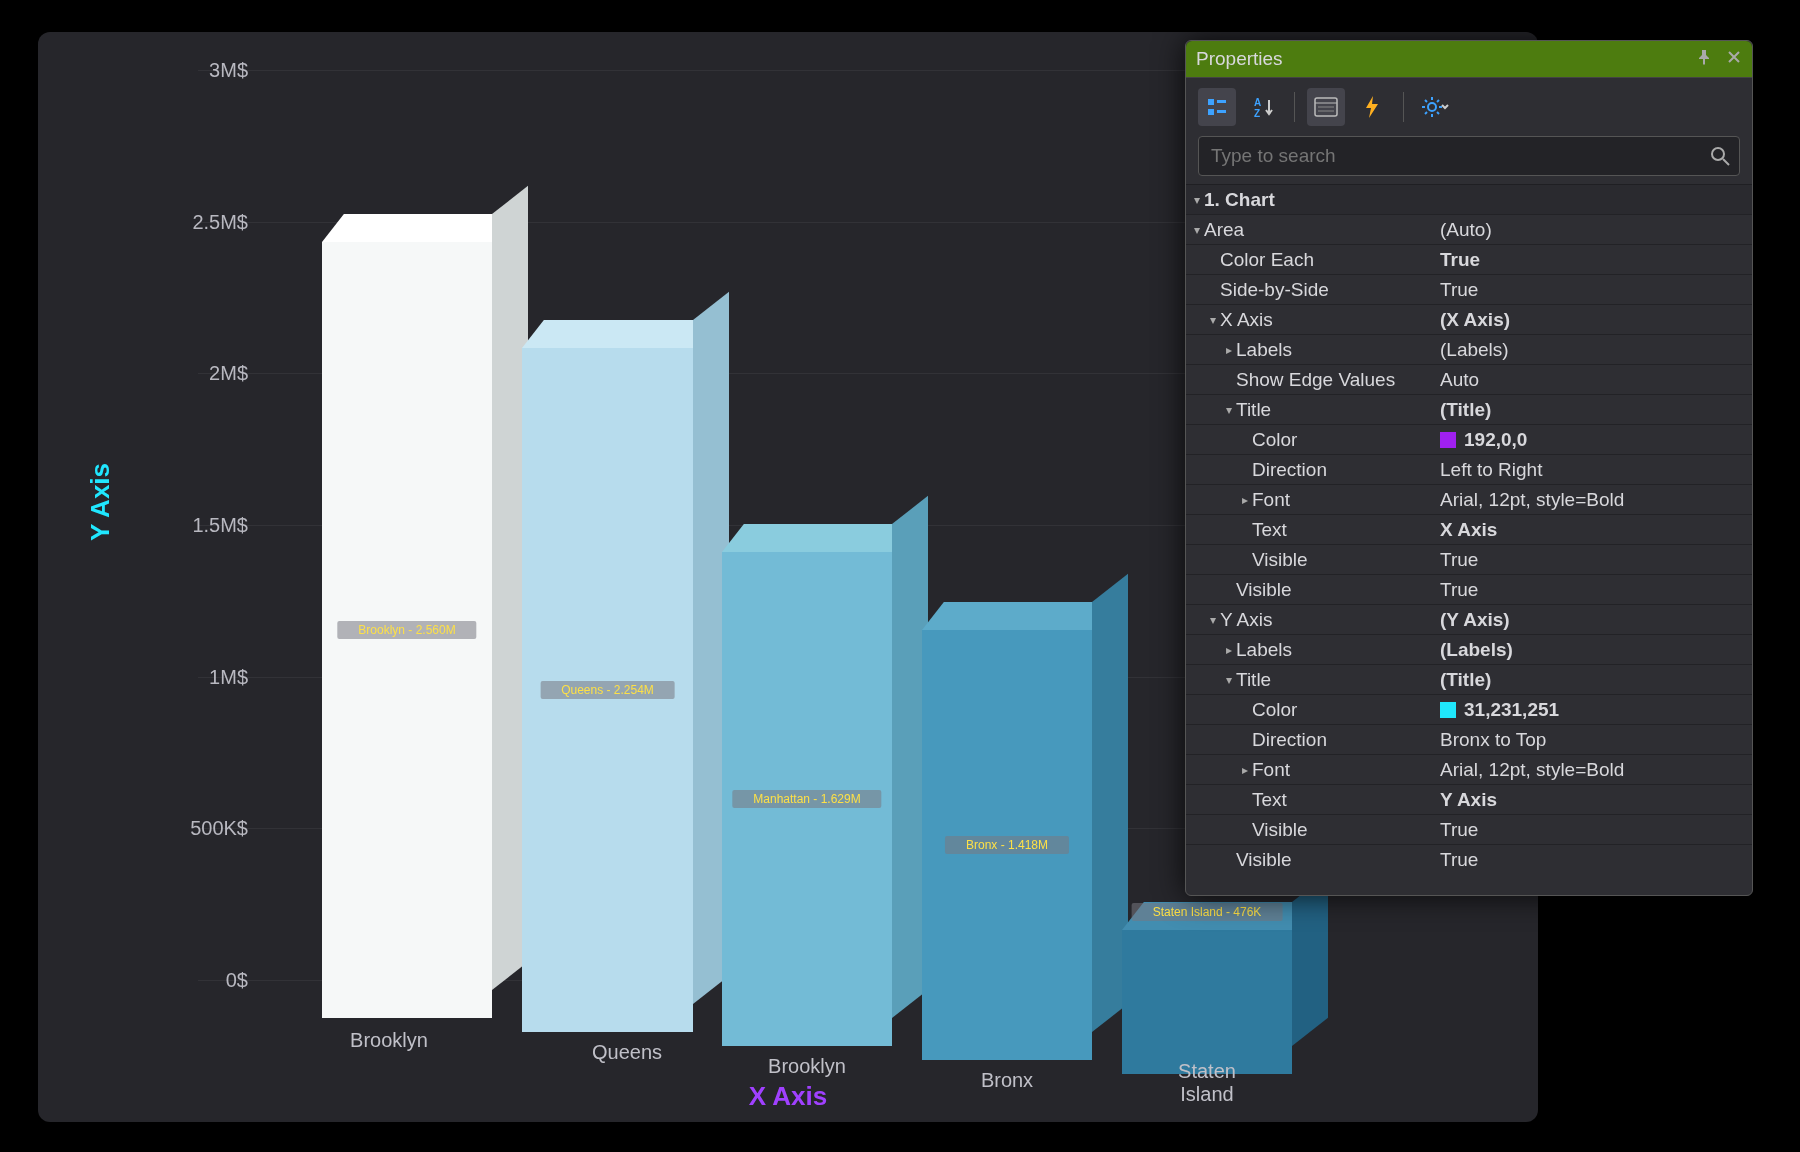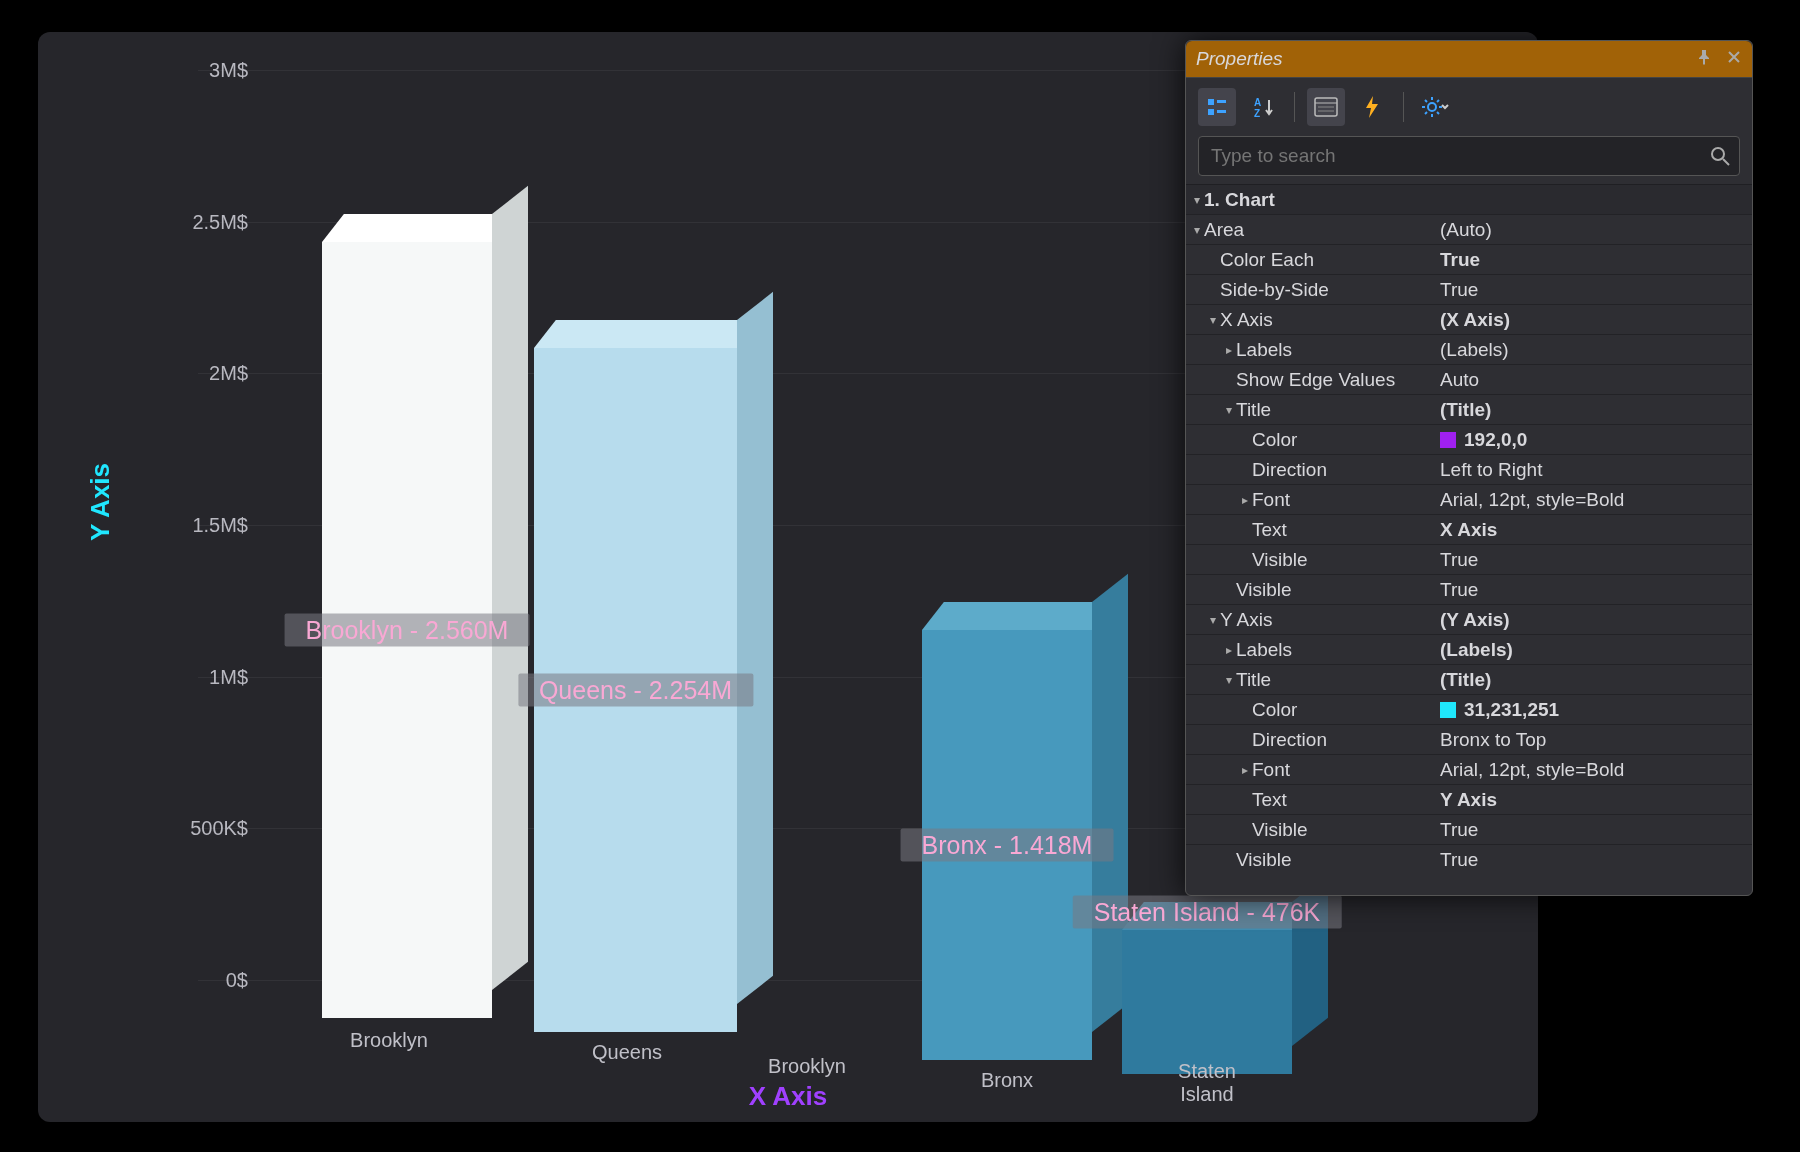--- a/index.html
+++ b/index.html
@@ -7,26 +7,26 @@
   .grid{position:absolute;left:160px;top:38px;width:1010px;height:910px;}
   .grid .hline{position:absolute;left:0;width:100%;height:1px;background:rgba(255,255,255,.06);}
   .ytick{position:absolute;left:-60px;width:110px;text-align:right;color:#b8b8c0;font-size:20px;transform:translateY(-50%);}
   .yaxis-title{position:absolute;left:62px;top:470px;transform:translate(-50%,-50%) rotate(-90deg);color:#20e7ff;font-weight:bold;font-size:26px;}
   .xaxis-title{position:absolute;left:0;right:0;bottom:10px;text-align:center;color:#a040ff;font-weight:bold;font-size:26px;}
   .bars{position:absolute;left:244px;top:38px;width:1010px;height:980px;}
   .bar3d{position:absolute;}
   .b-front{position:absolute;left:0;bottom:0;width:100%;}
   .b-top{position:absolute;left:0;width:100%;height:28px;transform:skewX(-38deg);transform-origin:0 100%;}
   .b-side{position:absolute;top:-28px;right:-36px;width:36px;transform:skewY(-38deg);transform-origin:0 0;}
-  .b-label{position:absolute;left:50%;top:50%;transform:translate(-50%,-50%);white-space:nowrap;background:rgba(120,120,130,.55);color:#f9a8d4;font-size:25px;padding:2px 21px;border-radius:2px;}
+  .b-label{position:absolute;left:50%;top:50%;transform:translate(-50%,-50%);white-space:nowrap;background:rgba(120,120,130,.55);color:#fde047;font-size:12px;padding:2px 21px;border-radius:2px;}
   .xcat{position:absolute;color:#c0c0c8;font-size:20px;text-align:center;transform:translateX(-50%);}
 
   
   .props{position:absolute;left:1185px;top:40px;width:566px;height:854px;background:#2e2e33;border:1px solid #555;border-radius:6px;box-shadow:0 0 30px rgba(0,0,0,.8);color:#d8d8dc;font-size:19px;}
-  .props-title{position:relative;height:36px;line-height:36px;padding:0 10px;background:#a16207;border-bottom:1px solid #444;border-radius:6px 6px 0 0;font-style:italic;}
+  .props-title{position:relative;height:36px;line-height:36px;padding:0 10px;background:#4d7c0f;border-bottom:1px solid #444;border-radius:6px 6px 0 0;}
   .props-title .ctl{position:absolute;right:6px;top:4px;display:flex;gap:6px;}
   .ctl span{width:24px;height:24px;display:inline-flex;align-items:center;justify-content:center;color:#aaa;cursor:pointer;}
   .toolbar{display:flex;align-items:center;gap:8px;padding:10px 12px;background:#2e2e33;}
   .tb-btn{width:38px;height:38px;border-radius:4px;display:flex;align-items:center;justify-content:center;cursor:pointer;}
   .tb-btn.active{background:#44444c;}
   .tb-sep{width:1px;height:30px;background:#555;margin:0 4px;}
   .search{margin:0 12px 8px 12px;position:relative;}
   .search input{box-sizing:border-box;width:100%;height:40px;background:#232327;border:1px solid #555;border-radius:4px;color:#ddd;padding:0 40px 0 12px;font-size:19px;outline:none;}
   .search .sicon{position:absolute;right:10px;top:50%;transform:translateY(-50%);color:#aaa;}
   .tree{overflow:hidden;}
@@ -69,28 +69,34 @@
   <div class="bars">
 
     <div class="bar3d" style="left:40px;width:170px;bottom:32px;height:776px;">
       <div class="b-front" style="height:100%;background:#f6f8f8;"></div>
       <div class="b-top" style="top:-28px;background:#ffffff;"></div>
       <div class="b-side" style="height:100%;background:#cfd4d4;"></div>
       <div class="b-label">Brooklyn - 2.560M</div>
     </div>
     <div class="xcat" style="left:107px;bottom:-2px;">Brooklyn</div>
 
-    <div class="bar3d" style="left:252px;width:203px;bottom:18px;height:684px;">
+    <div class="bar3d" style="left:240px;width:171px;bottom:18px;height:684px;">
       <div class="b-front" style="height:100%;background:#b7dced;"></div>
       <div class="b-top" style="top:-28px;background:#cbe8f4;"></div>
       <div class="b-side" style="height:100%;background:#95bfd2;"></div>
       <div class="b-label">Queens - 2.254M</div>
     </div>
     <div class="xcat" style="left:325px;bottom:-14px;margin-left:20px;">Queens</div>
 
+    <div class="bar3d" style="left:440px;width:170px;bottom:4px;height:494px;">
+      <div class="b-front" style="height:100%;background:#73bbd6;"></div>
+      <div class="b-top" style="top:-28px;background:#8accde;"></div>
+      <div class="b-side" style="height:100%;background:#5a9fb9;"></div>
+      <div class="b-label">Manhattan - 1.629M</div>
+    </div>
     <div class="xcat" style="left:525px;bottom:-28px;">Brooklyn</div>
 
     <div class="bar3d" style="left:640px;width:170px;bottom:-10px;height:430px;">
       <div class="b-front" style="height:100%;background:#4799bd;"></div>
       <div class="b-top" style="top:-28px;background:#5dabca;"></div>
       <div class="b-side" style="height:100%;background:#367d9d;"></div>
       <div class="b-label">Bronx - 1.418M</div>
     </div>
     <div class="xcat" style="left:725px;bottom:-42px;">Bronx</div>
 

